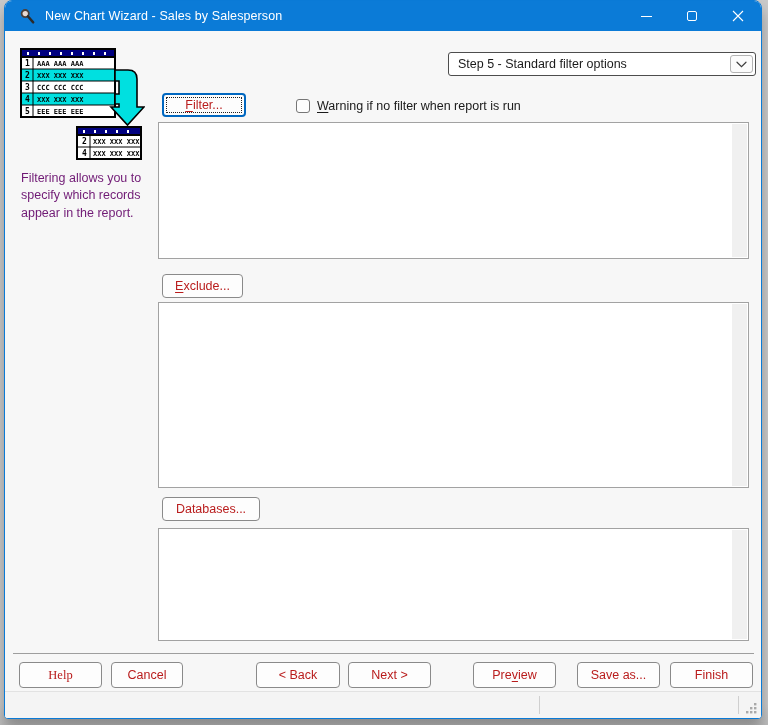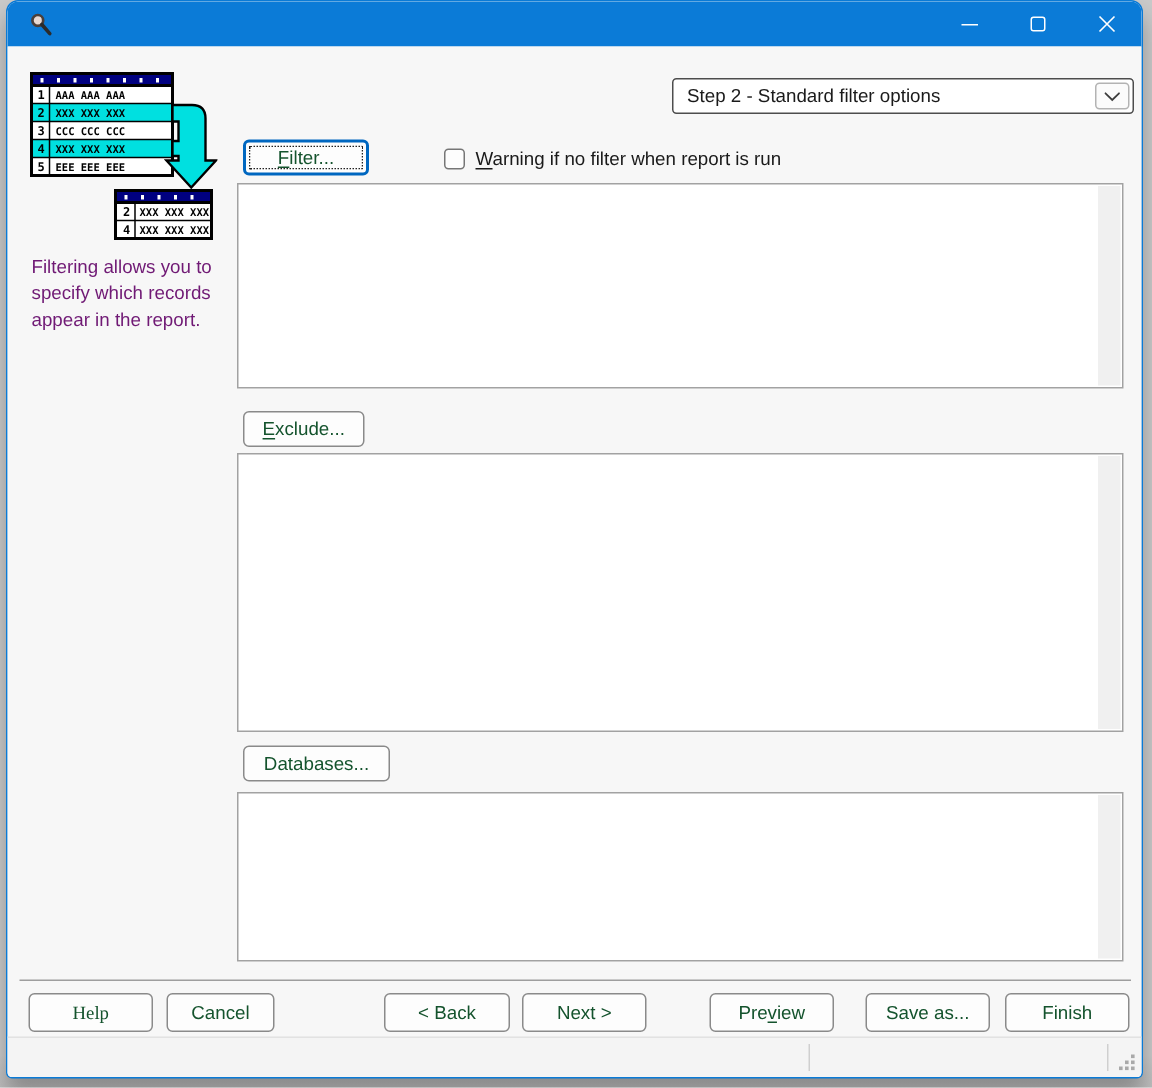--- a/index.html
+++ b/index.html
@@ -50,21 +50,21 @@
   }
 
   
   .illustration { position:absolute; left:14px; top:16px; }
   .sidebar-text { position:absolute; left:16px; top:139px; width:132px;
     font-size:12.5px; line-height:1.38; color:#701a75; }
 
   
   .btn {
     position:absolute; height:24px; background:#fdfdfd; border:1px solid #8a8a8a;
-    border-radius:4px; font-size:12.5px; color:#14532d;
+    border-radius:4px; font-size:12.5px; color:#b91c1c;
     display:flex; align-items:center; justify-content:center;
     font-family:inherit;
   }
   .btn.focused { border:2px solid #0067c0; }
   .btn.focused::after {
     content:""; position:absolute; inset:2px; border:1px dotted #222; border-radius:1px;
   }
   u.accel { text-decoration:underline; text-underline-offset:2px; }
 
   #filter-btn   { left:157px; top:62px;  width:84px; }
@@ -111,39 +111,40 @@
 <div class="stage">
   <div class="window">
 
     <div class="titlebar">
       <span class="app-icon">
         <svg width="17" height="17" viewBox="0 0 17 17">
           <circle cx="6.2" cy="5.6" r="3.6" fill="#e8d9d2" stroke="#4a3f3a" stroke-width="1.8"></circle>
           <line x1="8.9" y1="8.3" x2="14.2" y2="14.4" stroke="#2b2b2b" stroke-width="2.4" stroke-linecap="round"></line>
         </svg>
       </span>
+      <span class="title">New Chart Wizard - Sales by Salesperson</span>
       <div class="controls">
         <div class="ctl">
           <span class="min-glyph"></span>
         </div>
         <div class="ctl">
           <span class="max-glyph"></span>
         </div>
         <div class="ctl">
           <svg width="12" height="12" viewBox="0 0 12 12">
             <path d="M1 1 L11 11 M11 1 L1 11" stroke="#ffffff" stroke-width="1.1"></path>
           </svg>
         </div>
       </div>
     </div>
 
     <div class="client">
 
       <div class="combobox">
-        <span class="value">Step 2 - Standard filter options</span>
+        <span class="value">Step 5 - Standard filter options</span>
         <span class="combo-btn">
           <svg width="11" height="7" viewBox="0 0 11 7">
             <path d="M1 1.2 L5.5 5.6 L10 1.2" fill="none" stroke="#3d3d3d" stroke-width="1.2" stroke-linecap="round"></path>
           </svg>
         </span>
       </div>
 
       <div class="illustration">
         <svg width="126" height="114" viewBox="0 0 126 114">
 

